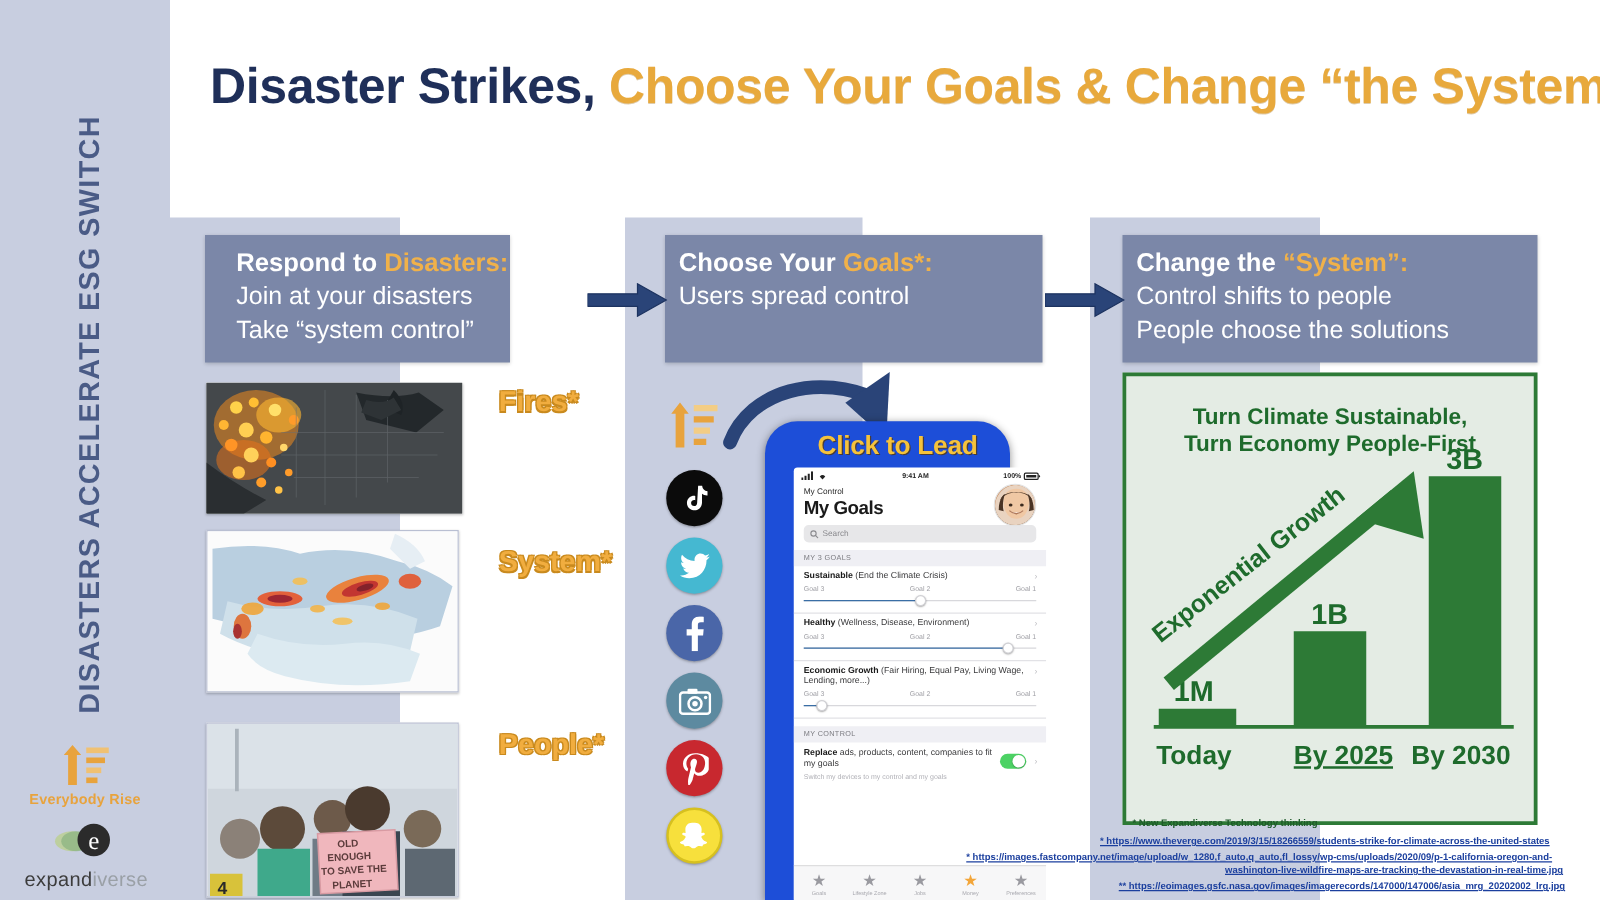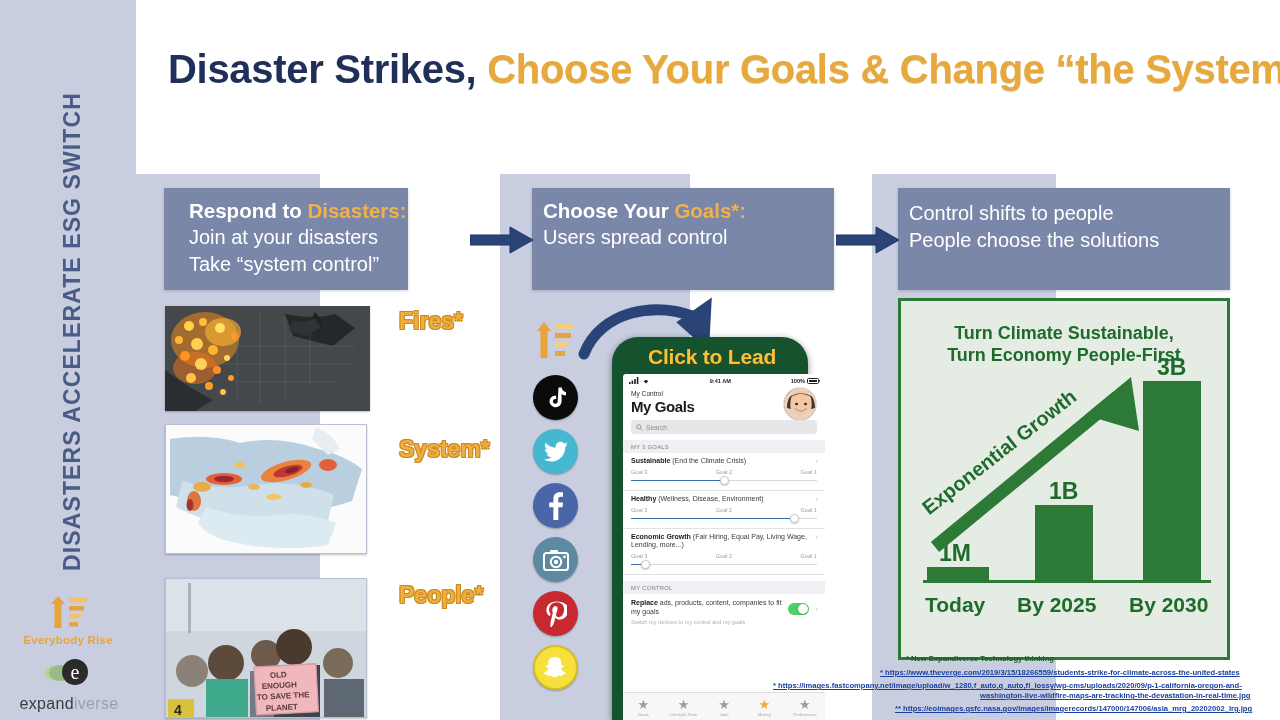--- a/index.html
+++ b/index.html
@@ -144,24 +144,24 @@
     box-shadow: 0 1px 2px rgba(0,0,0,.3);
   }
 
   
   .curve-arrow { position: absolute; left: 578px; top: 292px; }
 
   
   .phone {
     position: absolute; left: 612px; top: 337px;
     width: 196px; height: 383px;
-    background: #14532d;
+    background: #1d4ed8;
     border-radius: 26px 26px 0 0;
     box-shadow: 0 2px 7px rgba(0,0,0,.45);
-    padding: 6px 7px 0 11px;
+    padding: 6px 7px 0 23px;
   }
   .phone-banner {
     text-align: center;
     font-size: 21px; font-weight: 700;
     color: #f5c23c;
     text-shadow: 1px 1px 0 rgba(90,55,0,.75);
     margin: 2px 0 5px 0;
     letter-spacing: -.2px;
   }
   .phone-screen {
@@ -351,20 +351,21 @@
     <div class="hdr-body">Join at your disasters</div>
     <div class="hdr-body">Take “system control”</div>
   </div>
 
   <div class="hdr hdr-2">
     <div class="hdr-line1"><span>Choose Your </span><span class="gold">Goals*:</span></div>
     <div class="hdr-body">Users spread control</div>
   </div>
 
   <div class="hdr hdr-3">
+    <div class="hdr-line1"><span>Change the </span><span class="gold">“System”:</span></div>
     <div class="hdr-body">Control shifts to people</div>
     <div class="hdr-body">People choose the solutions</div>
   </div>
 
   <svg class="conn conn-1" width="64" height="30" viewBox="0 0 64 30">
     <path d="M0 9 H40 V1 L63 14 L40 27 V19 H0 Z" fill="#2a4478" stroke="#1d3360" stroke-width="1"></path>
   </svg>
   <svg class="conn conn-2" width="64" height="30" viewBox="0 0 64 30">
     <path d="M0 9 H40 V1 L63 14 L40 27 V19 H0 Z" fill="#2a4478" stroke="#1d3360" stroke-width="1"></path>
   </svg>
@@ -667,21 +668,21 @@
 
       <div class="bar" style="left:26px; width:62px; height:14px;"></div>
       <div class="bar" style="left:134px; width:58px; height:76px;"></div>
       <div class="bar" style="left:242px; width:58px; height:200px;"></div>
 
       <div class="bar-lbl" style="left:38px; bottom:58px;">1M</div>
       <div class="bar-lbl" style="left:148px; bottom:120px;">1B</div>
       <div class="bar-lbl" style="left:256px; bottom:244px;">3B</div>
 
       <div class="cat-lbl" style="left:24px;">Today</div>
-      <div class="cat-lbl" style="left:116px;">By 2025</div>
+      <div class="cat-lbl" style="left:134px;text-decoration:underline;">By 2025</div>
       <div class="cat-lbl" style="left:228px;">By 2030</div>
 
       <svg class="growth-arrow" width="240" height="190" viewBox="0 0 240 190">
         <path d="M14 178 L196 28" stroke="#2d7a36" stroke-width="13" stroke-linecap="butt" fill="none"></path>
         <polygon points="210,8 218,62 164,46" fill="#2d7a36"></polygon>
       </svg>
       <div class="growth-text">Exponential Growth</div>
     </div>
   </div>
 

